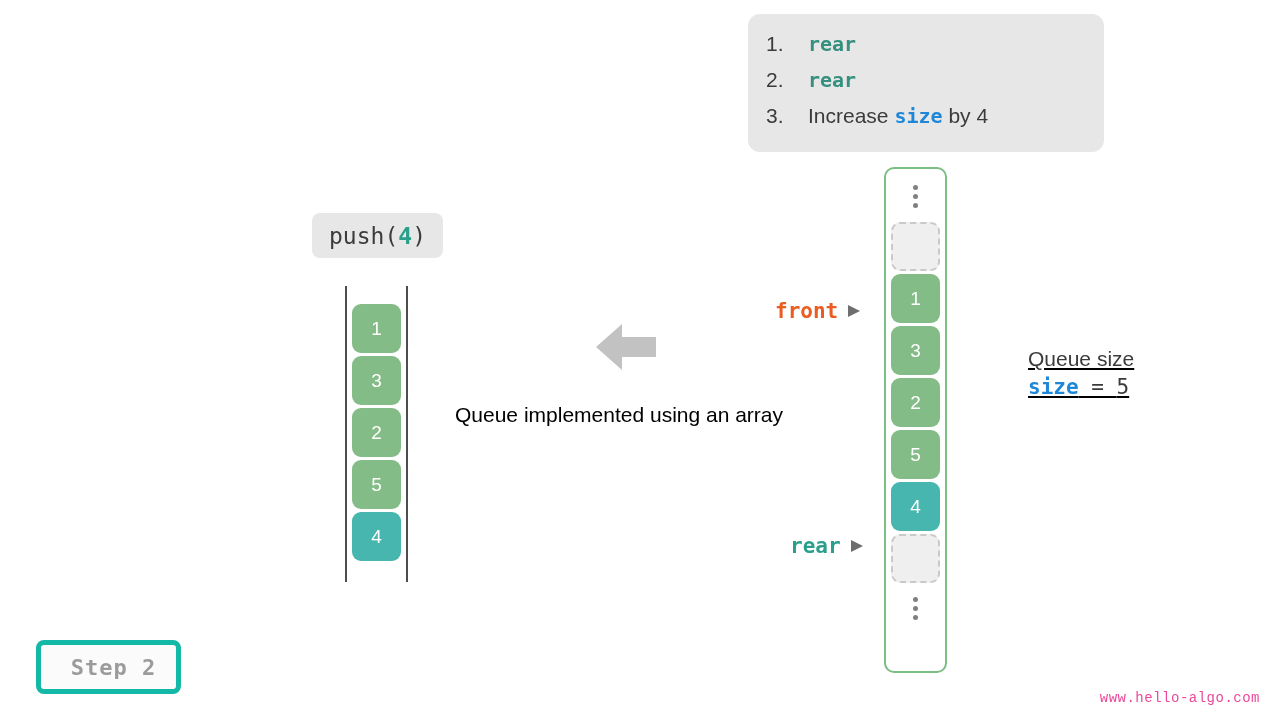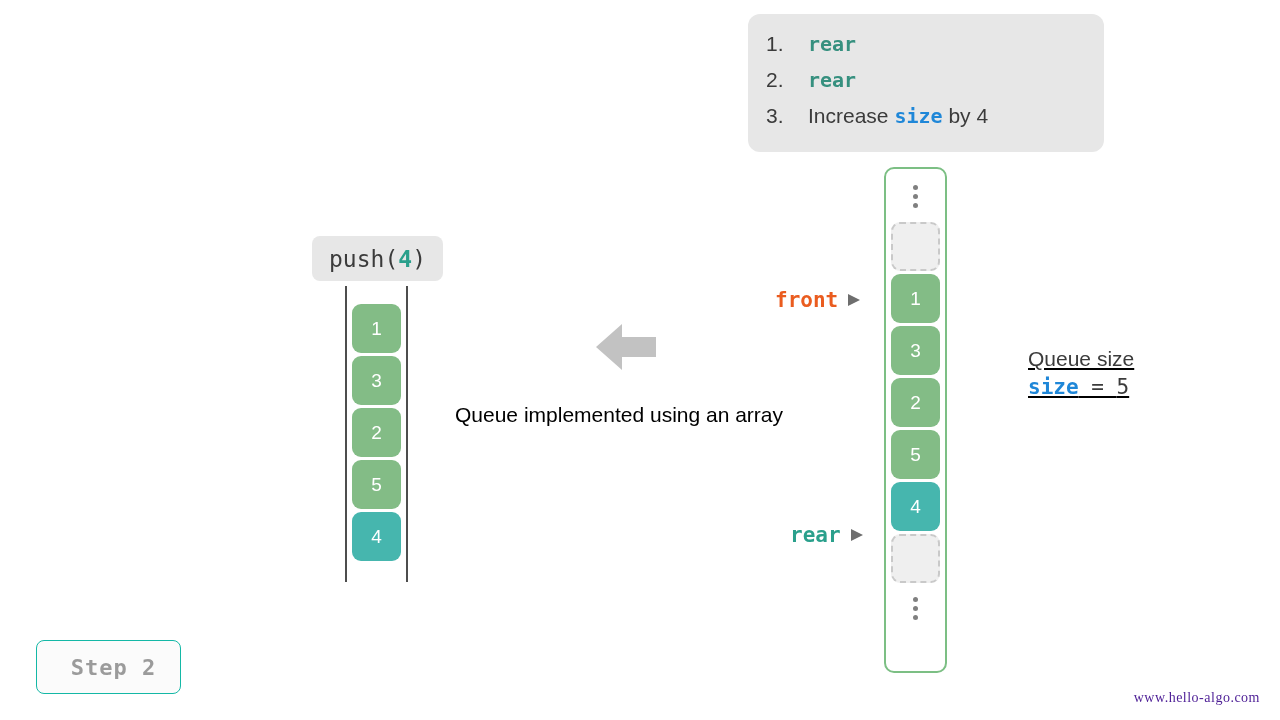--- a/index.html
+++ b/index.html
@@ -64,21 +64,20 @@
     height: 45px;
     background: #e7e7e7;
     border-radius: 8px;
     display: flex;
     align-items: center;
     justify-content: center;
     font-family: "DejaVu Sans Mono", monospace;
     font-size: 23px;
     color: #3b3b3b;
     letter-spacing: 0px;
-    margin-top: 23px;
   }
   #push-label .arg { color: #2aa08c; font-weight: bold; }
 
   
   #left-array {
     position: absolute;
     left: 345px;
     top: 286px;
     width: 63px;
     height: 296px;
@@ -161,20 +160,21 @@
 
   
   .pointer {
     position: absolute;
     display: flex;
     align-items: center;
     font-family: "DejaVu Sans Mono", monospace;
     font-weight: bold;
     font-size: 21px;
     white-space: nowrap;
+    margin-top: 11px;
   }
   .pointer .tip {
     margin-left: 10px;
     width: 0;
     height: 0;
     border-top: 6px solid transparent;
     border-bottom: 6px solid transparent;
     border-left: 12px solid #6e6e6e;
   }
   #pointer-front { left: 775px; top: 288px; color: #ea5c1f; }
@@ -219,43 +219,43 @@
   }
   #size-readout .size-expr .var { color: #1f87d8; font-weight: bold; }
 
   
   #step-badge {
     position: absolute;
     left: 36px;
     top: 640px;
     width: 145px;
     height: 54px;
-    border: 1px solid #14b8a6;
+    border: 5px solid #14b8a6;
     border-radius: 8px;
     background: #fbfbfb;
     display: flex;
     align-items: center;
     justify-content: center;
     font-family: "DejaVu Sans Mono", monospace;
     font-weight: bold;
     font-size: 22px;
     color: #9b9b9b;
     letter-spacing: 1px;
     box-sizing: border-box;
     padding-left: 10px;
   }
 
   
   #watermark {
     position: absolute;
     right: 20px;
     bottom: 14px;
-    font-family: Liberation Serif, serif;
+    font-family: Liberation Mono, monospace;
     font-size: 14px;
-    color: #4c1d95;
+    color: #ec4899;
     letter-spacing: 0.5px;
   }
 </style>
 </head>
 <body>
 
 <div id="instruction-panel">
   <div class="instruction-row">
     <span class="instruction-index">1.</span>
     <span class="mono-teal">rear</span>

